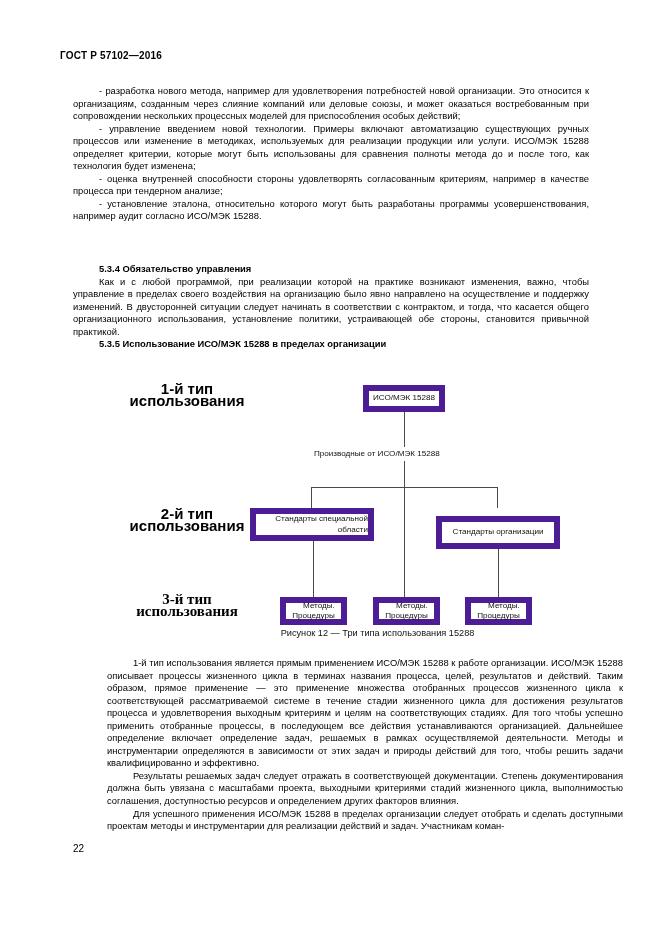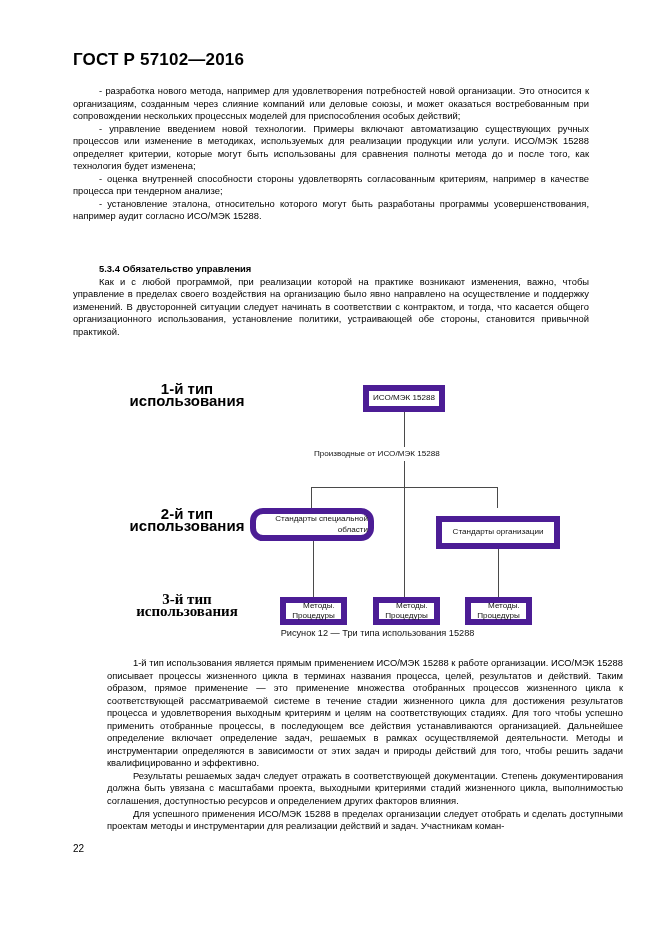--- a/index.html
+++ b/index.html
@@ -19,23 +19,23 @@
   .page {
     position: absolute;
     left: 0; top: 0;
     width: 661px;
     height: 935px;
   }
 
   
   .doc-header {
     position: absolute;
-    left: 73px;
+    left: 60px;
     top: 50px;
-    font-size: 17px;
+    font-size: 10px;
     font-weight: bold;
     letter-spacing: 0.2px;
   }
 
   
   .text-col {
     position: absolute;
     left: 73px;
     width: 516px;
     font-size: 9.4px;
@@ -87,21 +87,21 @@
     align-items: center;
     justify-content: center;
     text-align: right;
     font-size: 8.1px;
     line-height: 10.4px;
     color: #111111;
     z-index: 3;
   }
 
   #node-iso   { left: 363px; top: 10px;  width: 82px;  height: 27px; }
-  #node-spec  { left: 250px; top: 133px; width: 124px; height: 33px; border-radius: 13px; }
+  #node-spec  { left: 250px; top: 133px; width: 124px; height: 33px; }
   #node-org   { left: 436px; top: 141px; width: 124px; height: 33px; }
   #node-m1    { left: 280px; top: 222px; width: 67px;  height: 28px; }
   #node-m2    { left: 373px; top: 222px; width: 67px;  height: 28px; }
   #node-m3    { left: 465px; top: 222px; width: 67px;  height: 28px; }
 
   .edge-label {
     position: absolute;
     font-size: 8.1px;
     color: #111111;
     white-space: nowrap;
@@ -161,20 +161,21 @@
   <div class="text-col" id="block-1">
     <p class="para-indent">- разработка нового метода, например для удовлетворения потребностей новой организации. Это относится к организациям, созданным через слияние компаний или деловые союзы, и может оказаться востребованным при сопровождении нескольких процессных моделей для приспособления особых действий;</p>
     <p class="para-indent">- управление введением новой технологии. Примеры включают автоматизацию существующих ручных процессов или изменение в методиках, используемых для реализации продукции или услуги. ИСО/МЭК 15288 определяет критерии, которые могут быть использованы для сравнения полноты метода до и после того, как технология будет изменена;</p>
     <p class="para-indent">- оценка внутренней способности стороны удовлетворять согласованным критериям, например в качестве процесса при тендерном анализе;</p>
     <p class="para-indent">- установление эталона, относительно которого могут быть разработаны программы усовершенствования, например аудит согласно ИСО/МЭК 15288.</p>
   </div>
 
   <div class="text-col" id="block-2">
     <p class="heading">5.3.4 Обязательство управления</p>
     <p class="para-indent">Как и с любой программой, при реализации которой на практике возникают изменения, важно, чтобы управление в пределах своего воздействия на организацию было явно направлено на осуществление и поддержку изменений. В двусторонней ситуации следует начинать в соответствии с контрактом, и тогда, что касается общего организационного использования, установление политики, устраивающей обе стороны, становится привычной практикой.</p>
+    <p class="heading">5.3.5 Использование ИСО/МЭК 15288  в пределах организации</p>
   </div>
 
   <div class="figure">
 
     <div class="fig-label" id="label-1">
       <div>1-й тип</div>
       <div>использования</div>
     </div>
     <div class="fig-label" id="label-2">
       <div>2-й тип</div>

